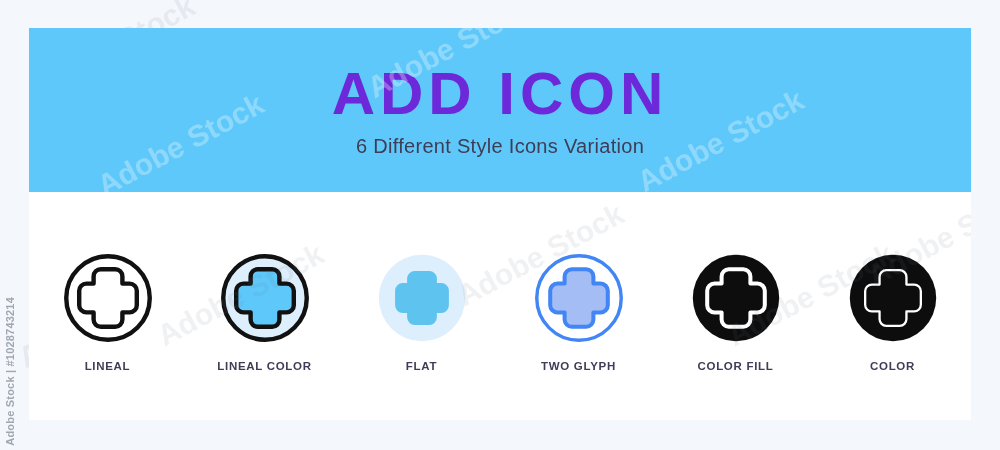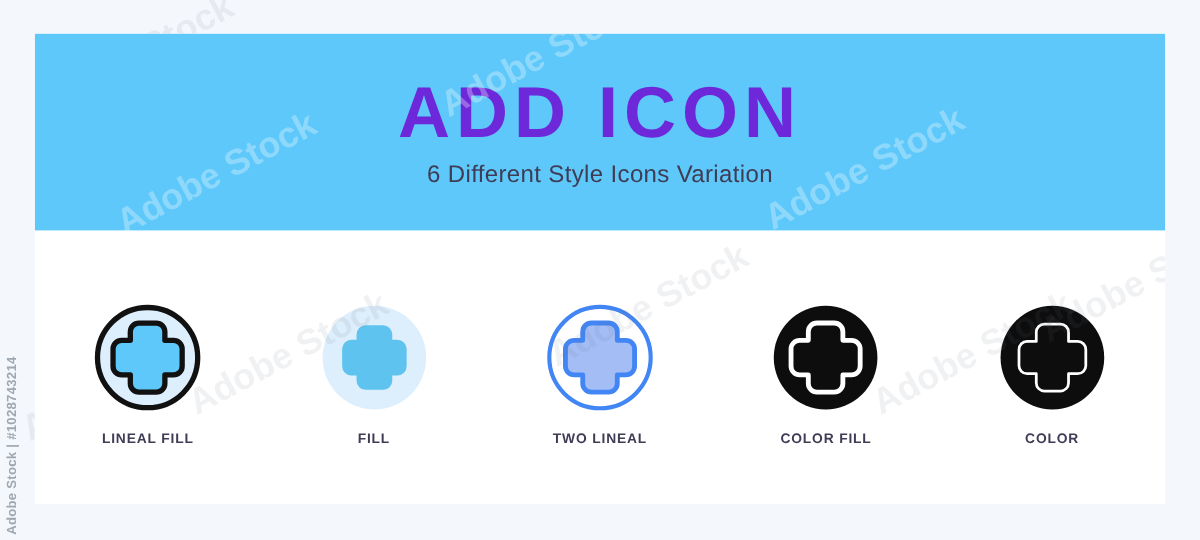--- a/index.html
+++ b/index.html
@@ -136,43 +136,50 @@
     <div class="wm wm-tile" style="left:330px; top:2px;">Adobe Stock</div>
     <div class="wm wm-tile" style="left:600px; top:96px;">Adobe Stock</div>
     <div class="wm wm-tile" style="left:60px; top:100px;">Adobe Stock</div>
 
     <h1 id="sheet-title">ADD ICON</h1>
     <div id="sheet-subtitle">6 Different Style Icons Variation</div>
   </div>
 
   <div id="icon-row">
 
+    <div class="icon-variant">
+      <svg class="icon-art" viewBox="0 0 100 100">
+        <circle cx="50" cy="50" r="43.5" fill="#ffffff" stroke="#111111" stroke-width="4.6"></circle>
+        <path d="M42.5 20 h15 a7.5 7.5 0 0 1 7.5 7.5 V35 h7.5 a7.5 7.5 0 0 1 7.5 7.5 v15 a7.5 7.5 0 0 1 -7.5 7.5 H65 v7.5 a7.5 7.5 0 0 1 -7.5 7.5 h-15 a7.5 7.5 0 0 1 -7.5 -7.5 V65 h-7.5 a7.5 7.5 0 0 1 -7.5 -7.5 v-15 a7.5 7.5 0 0 1 7.5 -7.5 H35 v-7.5 a7.5 7.5 0 0 1 7.5 -7.5 z" fill="#ffffff" stroke="#111111" stroke-width="4.6" stroke-linejoin="round"></path>
+      </svg>
+      <div class="variant-label">LINEAL</div>
+    </div>
 
     <div class="icon-variant">
       <svg class="icon-art" viewBox="0 0 100 100">
         <circle cx="50" cy="50" r="43.5" fill="#ddeefc" stroke="#111111" stroke-width="4.6"></circle>
         <path d="M42.5 20 h15 a7.5 7.5 0 0 1 7.5 7.5 V35 h7.5 a7.5 7.5 0 0 1 7.5 7.5 v15 a7.5 7.5 0 0 1 -7.5 7.5 H65 v7.5 a7.5 7.5 0 0 1 -7.5 7.5 h-15 a7.5 7.5 0 0 1 -7.5 -7.5 V65 h-7.5 a7.5 7.5 0 0 1 -7.5 -7.5 v-15 a7.5 7.5 0 0 1 7.5 -7.5 H35 v-7.5 a7.5 7.5 0 0 1 7.5 -7.5 z" fill="#5ec8fa" stroke="#111111" stroke-width="4.6" stroke-linejoin="round"></path>
       </svg>
-      <div class="variant-label">LINEAL FILL</div>
+      <div class="variant-label">LINEAL COLOR</div>
     </div>
 
     <div class="icon-variant">
       <svg class="icon-art" viewBox="0 0 100 100">
         <circle cx="50" cy="50" r="45" fill="#ddeefc"></circle>
         <path d="M42.5 22 h15 a8 8 0 0 1 8 8 V34.5 h4.5 a8 8 0 0 1 8 8 v15 a8 8 0 0 1 -8 8 H65.5 v4.5 a8 8 0 0 1 -8 8 h-15 a8 8 0 0 1 -8 -8 V65.5 h-4.5 a8 8 0 0 1 -8 -8 v-15 a8 8 0 0 1 8 -8 H34.5 v-4.5 a8 8 0 0 1 8 -8 z" fill="#5ec3ee"></path>
       </svg>
-      <div class="variant-label">FILL</div>
+      <div class="variant-label">FLAT</div>
     </div>
 
     <div class="icon-variant">
       <svg class="icon-art" viewBox="0 0 100 100">
         <circle cx="50" cy="50" r="44" fill="#ffffff" stroke="#4285f4" stroke-width="3.6"></circle>
         <path d="M42.5 20 h15 a7.5 7.5 0 0 1 7.5 7.5 V35 h7.5 a7.5 7.5 0 0 1 7.5 7.5 v15 a7.5 7.5 0 0 1 -7.5 7.5 H65 v7.5 a7.5 7.5 0 0 1 -7.5 7.5 h-15 a7.5 7.5 0 0 1 -7.5 -7.5 V65 h-7.5 a7.5 7.5 0 0 1 -7.5 -7.5 v-15 a7.5 7.5 0 0 1 7.5 -7.5 H35 v-7.5 a7.5 7.5 0 0 1 7.5 -7.5 z" fill="#a4bdf5" stroke="#4285f4" stroke-width="4.2" stroke-linejoin="round"></path>
       </svg>
-      <div class="variant-label">TWO LINEAL</div>
+      <div class="variant-label">TWO GLYPH</div>
     </div>
 
     <div class="icon-variant">
       <svg class="icon-art" viewBox="0 0 100 100">
         <circle cx="50" cy="50" r="45" fill="#0d0d0d"></circle>
         <path d="M42.5 20 h15 a7.5 7.5 0 0 1 7.5 7.5 V35 h7.5 a7.5 7.5 0 0 1 7.5 7.5 v15 a7.5 7.5 0 0 1 -7.5 7.5 H65 v7.5 a7.5 7.5 0 0 1 -7.5 7.5 h-15 a7.5 7.5 0 0 1 -7.5 -7.5 V65 h-7.5 a7.5 7.5 0 0 1 -7.5 -7.5 v-15 a7.5 7.5 0 0 1 7.5 -7.5 H35 v-7.5 a7.5 7.5 0 0 1 7.5 -7.5 z" fill="#0d0d0d" stroke="#ffffff" stroke-width="4.2" stroke-linejoin="round"></path>
       </svg>
       <div class="variant-label">COLOR FILL</div>
     </div>
 

